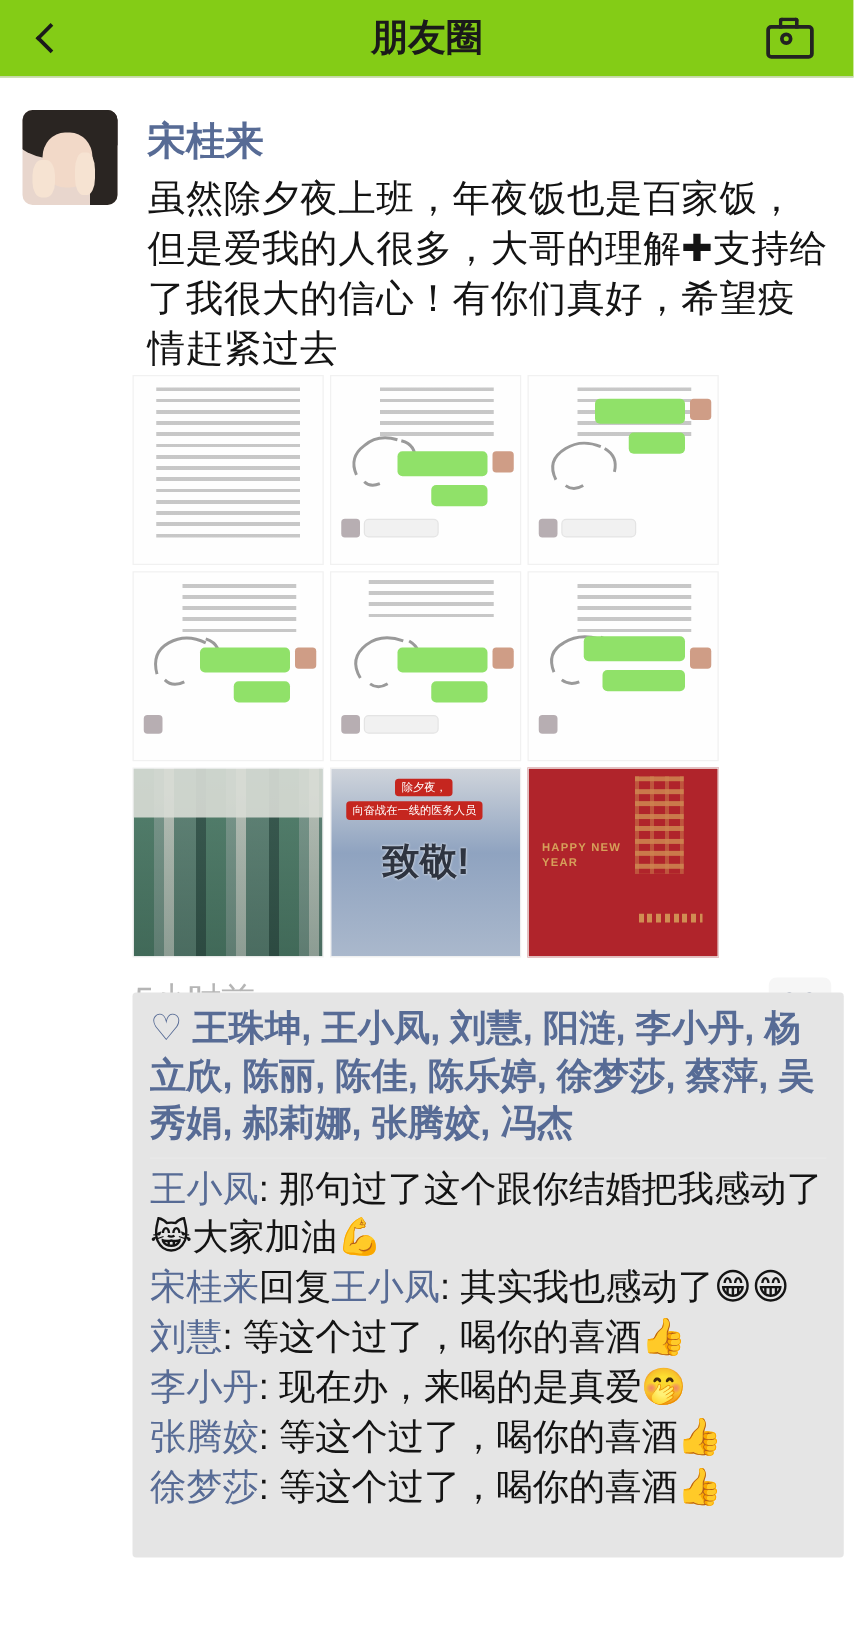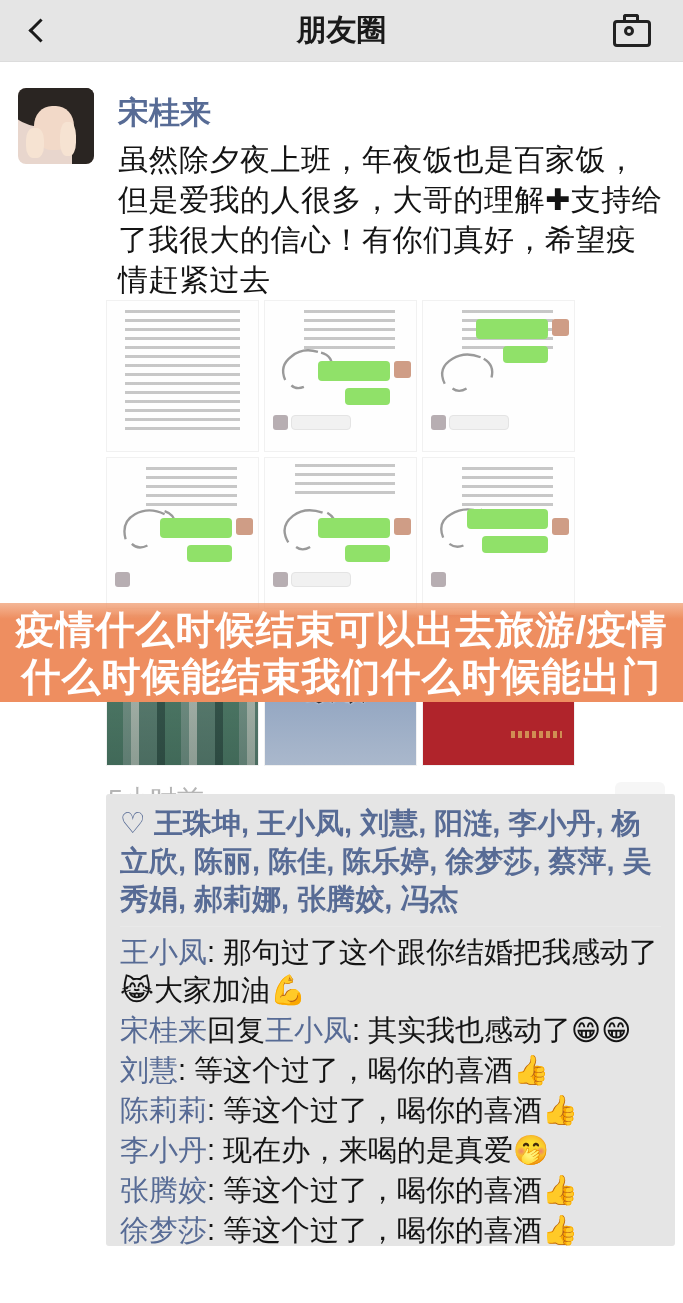--- a/index.html
+++ b/index.html
@@ -1,20 +1,20 @@
 <!DOCTYPE html>
 <html><head>
 <meta charset="utf-8">
 <style>
   html,body{margin:0;padding:0;background:#fff;}
   *{box-sizing:border-box;font-family:"Liberation Sans","DejaVu Sans",sans-serif;}
   .screen{position:relative;width:683px;height:1303px;background:#ffffff;overflow:hidden;margin:0 auto;}
 
   
-  .topbar{position:absolute;top:0;left:0;width:683px;height:62px;background:#e5e5e5;border-bottom:1px solid #dcdcdc;display:flex;align-items:center;justify-content:center;}
+  .topbar{position:absolute;top:0;left:0;width:683px;height:62px;background:#84cc16;border-bottom:1px solid #dcdcdc;display:flex;align-items:center;justify-content:center;}
   .back-btn{position:absolute;left:22px;top:14px;width:34px;height:34px;cursor:pointer;}
   .back-btn::before{content:"";position:absolute;left:10px;top:8px;width:14px;height:14px;border-left:3px solid #1a1a1a;border-bottom:3px solid #1a1a1a;transform:rotate(45deg);}
   .topbar-title{font-size:30px;font-weight:700;color:#1a1a1a;}
   .cam-btn{position:absolute;right:28px;top:14px;width:44px;height:34px;cursor:pointer;}
   .cam-body{position:absolute;left:2px;top:6px;width:38px;height:27px;border:3px solid #222;border-radius:4px;background:transparent;}
   .cam-bump{position:absolute;left:12px;top:0px;width:16px;height:9px;border:3px solid #222;border-bottom:none;border-radius:3px 3px 0 0;}
   .cam-lens{position:absolute;left:13px;top:12px;width:10px;height:10px;border:3px solid #222;border-radius:50%;}
 
   
   .avatar{position:absolute;left:18px;top:88px;width:76px;height:76px;border-radius:8px;overflow:hidden;background:#e8d6cd;cursor:pointer;}
@@ -165,40 +165,35 @@
       <span class="pm-tag2">向奋战在一线的医务人员</span>
       <span class="pm-title">致敬!</span>
     </div>
     <div class="cell poster-red">
       <i class="pr-strokes"></i>
       <span class="pr-hny">HAPPY NEW YEAR</span>
       <i class="pr-foot"></i>
     </div>
   </div>
 
-  <div class="banner">
-    <div class="bline">疫情什么时候结束可以出去旅游/疫情</div>
-    <div class="bline">什么时候能结束我们什么时候能出门</div>
-  </div>
 
   <div class="timestamp">5小时前</div>
   <div class="dots-btn">
       <i class="d1"></i>
       <i class="d2"></i>
     </div>
 
   <div class="social">
     <div class="likes">
       <span class="heart">♡</span><span id="likes-names">王珠坤, 王小凤, 刘慧, 阳涟, 李小丹, 杨立欣, 陈丽, 陈佳, 陈乐婷, 徐梦莎, 蔡萍, 吴秀娟, 郝莉娜, 张腾姣, 冯杰</span>
     </div>
     <div class="social-divider"></div>
     <div id="comments">
         <div class="comment"><span class="cname">王小凤</span><span>: 那句过了这个跟你结婚把我感动了😹大家加油💪</span></div>
         <div class="comment"><span class="cname">宋桂来</span><span class="creply">回复</span><span class="cname">王小凤</span><span>: 其实我也感动了😁😁</span></div>
         <div class="comment"><span class="cname">刘慧</span><span>: 等这个过了，喝你的喜酒👍</span></div>
-        <div class="comment"><span class="cname">陈莉莉</span><span>: 等这个过了，喝你的喜酒👍</span></div>
         <div class="comment"><span class="cname">李小丹</span><span>: 现在办，来喝的是真爱🤭</span></div>
         <div class="comment"><span class="cname">张腾姣</span><span>: 等这个过了，喝你的喜酒👍</span></div>
         <div class="comment"><span class="cname">徐梦莎</span><span>: 等这个过了，喝你的喜酒👍</span></div>
       </div>
   </div>
 
 </div>
 
 </body></html>

